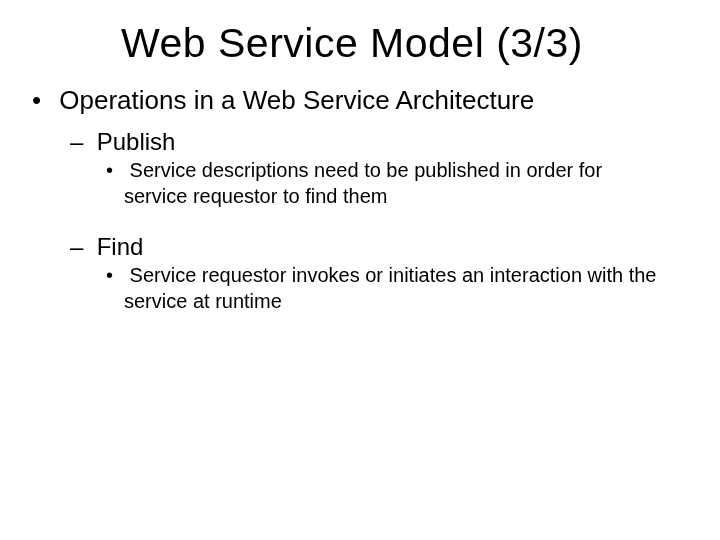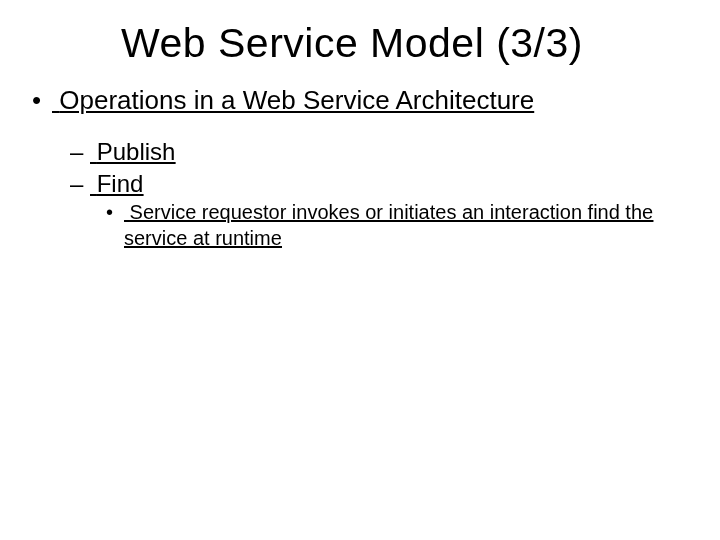--- a/index.html
+++ b/index.html
@@ -19,37 +19,36 @@
     text-align: center;
     font-size: 41px;
     font-weight: normal;
     margin: 0 0 18px 0;
     letter-spacing: 0.5px;
   }
   ul {
     margin: 0;
     padding: 0;
     list-style: none;
-    text-decoration: underline;
   }
   .level1 > li {
     font-size: 26px;
     margin-bottom: 8px;
   }
   .level1 > li::before {
     content: "•";
     display: inline-block;
     width: 20px;
     margin-left: -4px;
   }
   .level1 > li > span.txt {
     display: inline;
   }
   .level2 {
-    margin-top: 22px;
+    margin-top: 12px;
     margin-left: 34px;
   }
   .level2 > li {
     font-size: 24px;
     margin-top: 4px;
     margin-bottom: 2px;
   }
   .level2 > li::before {
     content: "–";
     display: inline-block;
@@ -79,27 +78,32 @@
 <div class="slide">
   <h1 class="title">Web Service Model (3/3)</h1>
 
   <ul class="level1">
     <li>
       <span class="txt">Operations in a Web Service Architecture</span>
 
       <ul class="level2">
         <li>
           <span>Publish</span>
+          <ul class="level3">
+            <li>
+              <span>Service descriptions need to be published in order for service requestor to find them</span>
+            </li>
+          </ul>
         </li>
 
 
         <li>
           <span>Find</span>
           <ul class="level3">
             <li>
-              <span>Service requestor invokes or initiates an interaction find the service at runtime</span>
+              <span>Service requestor invokes or initiates an interaction with the service at runtime</span>
             </li>
           </ul>
         </li>
       </ul>
     </li>
   </ul>
 </div>
 
 </body></html>

